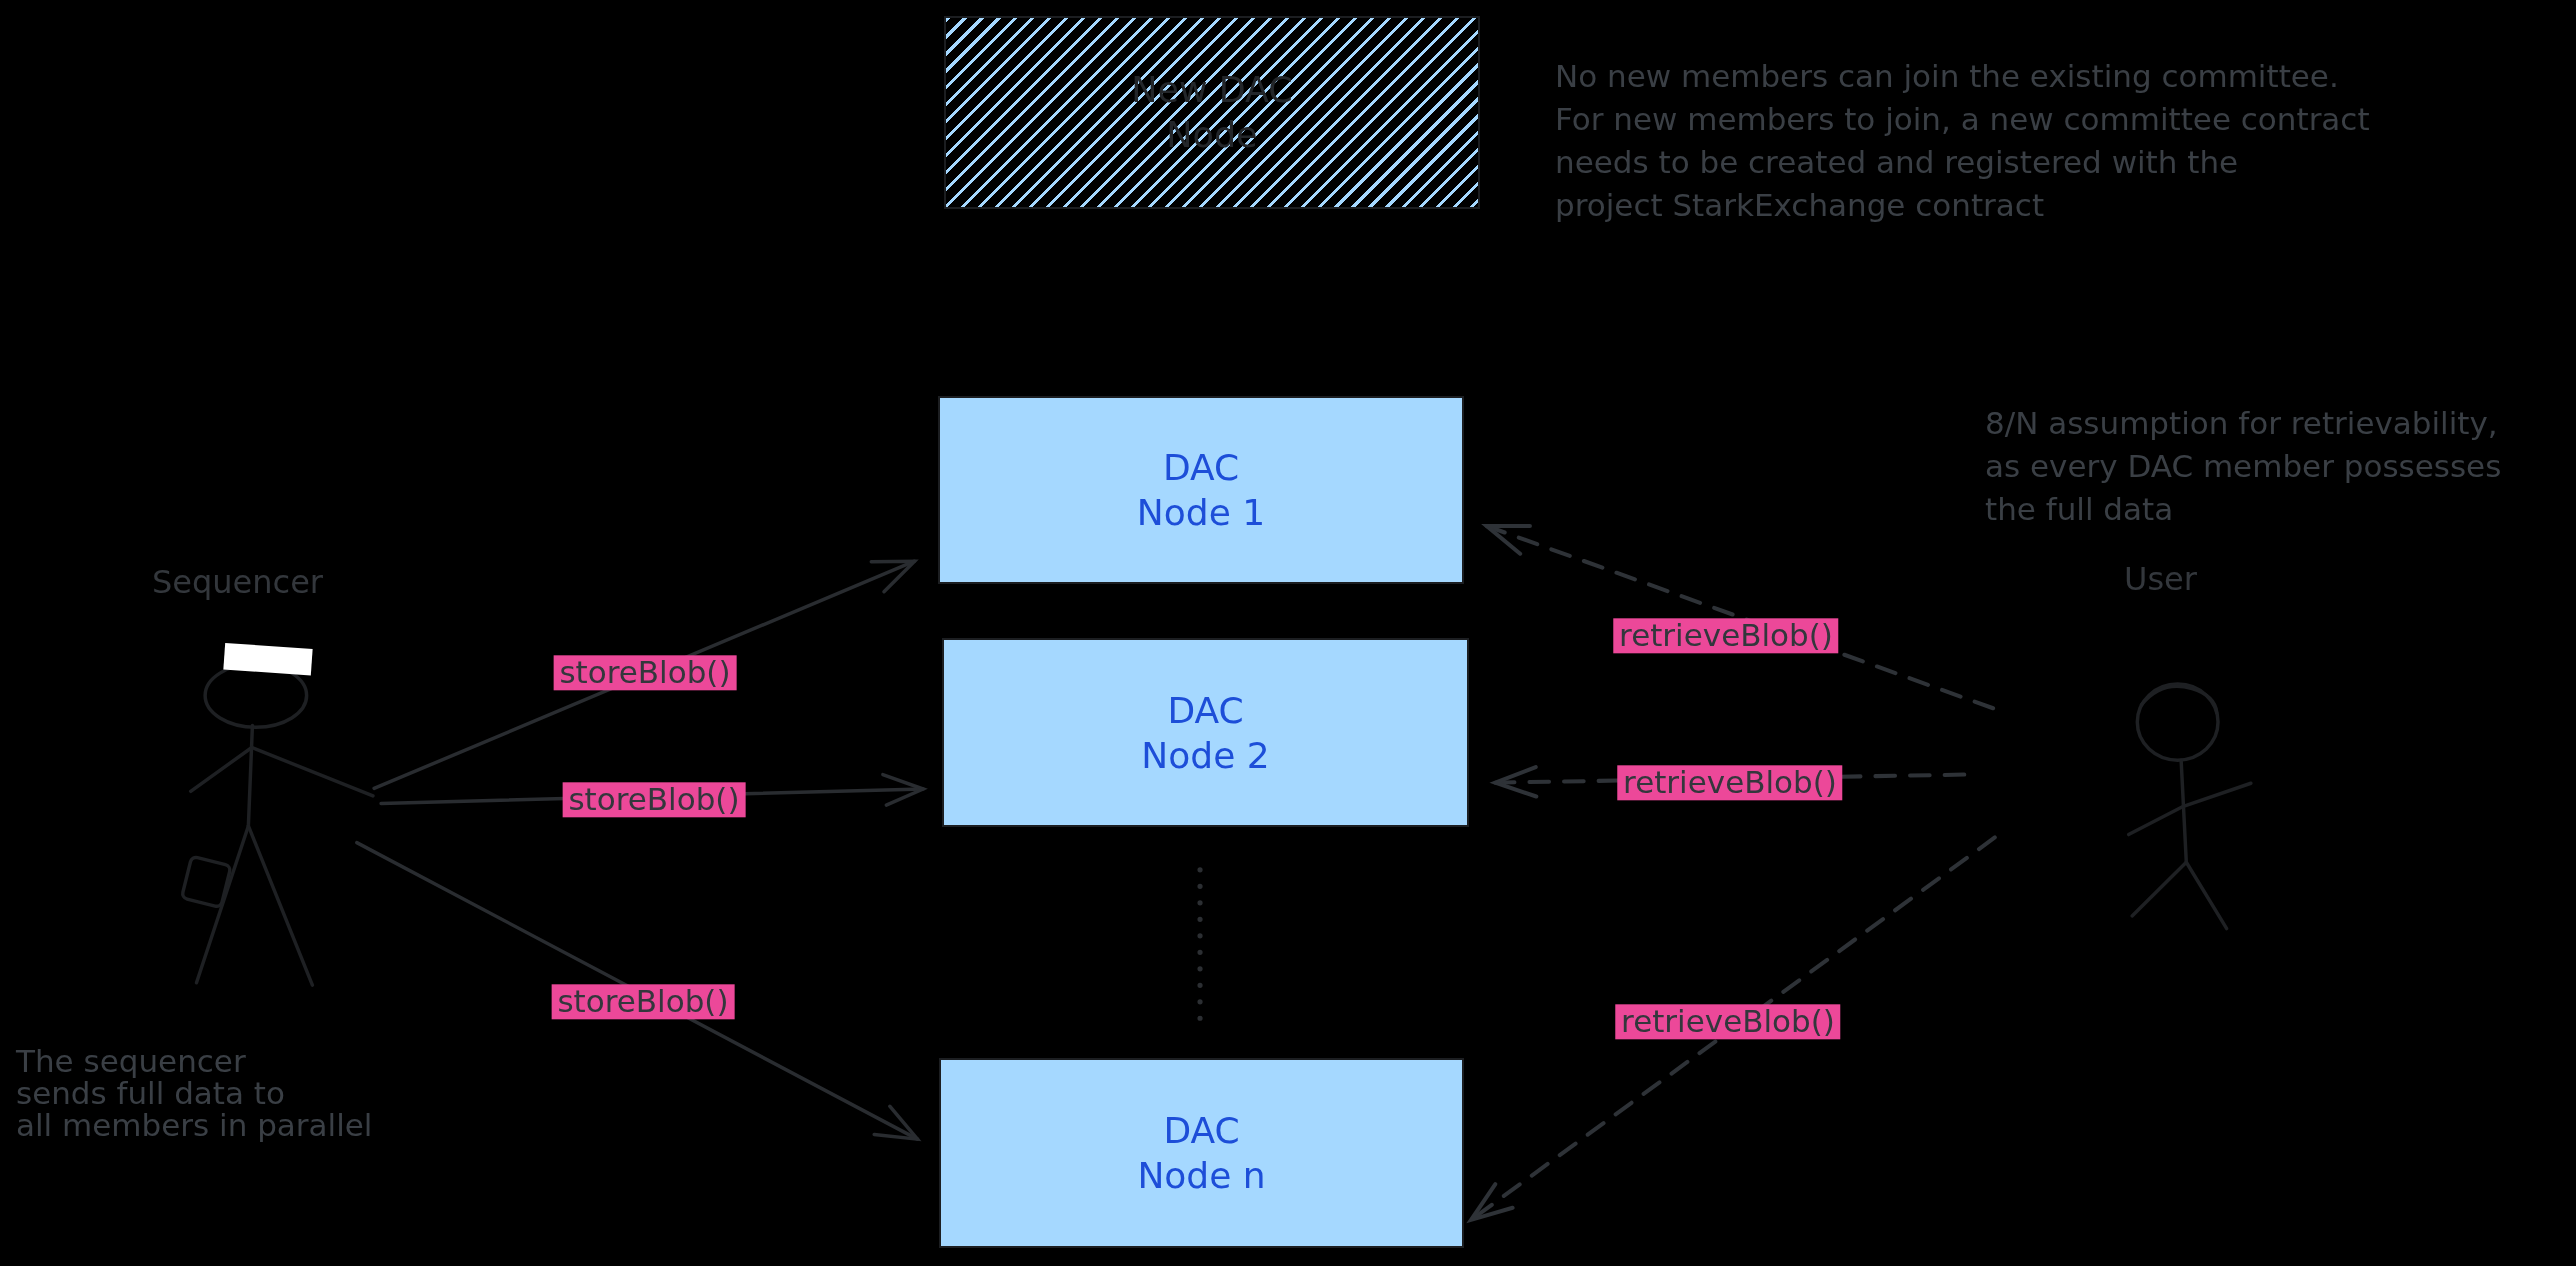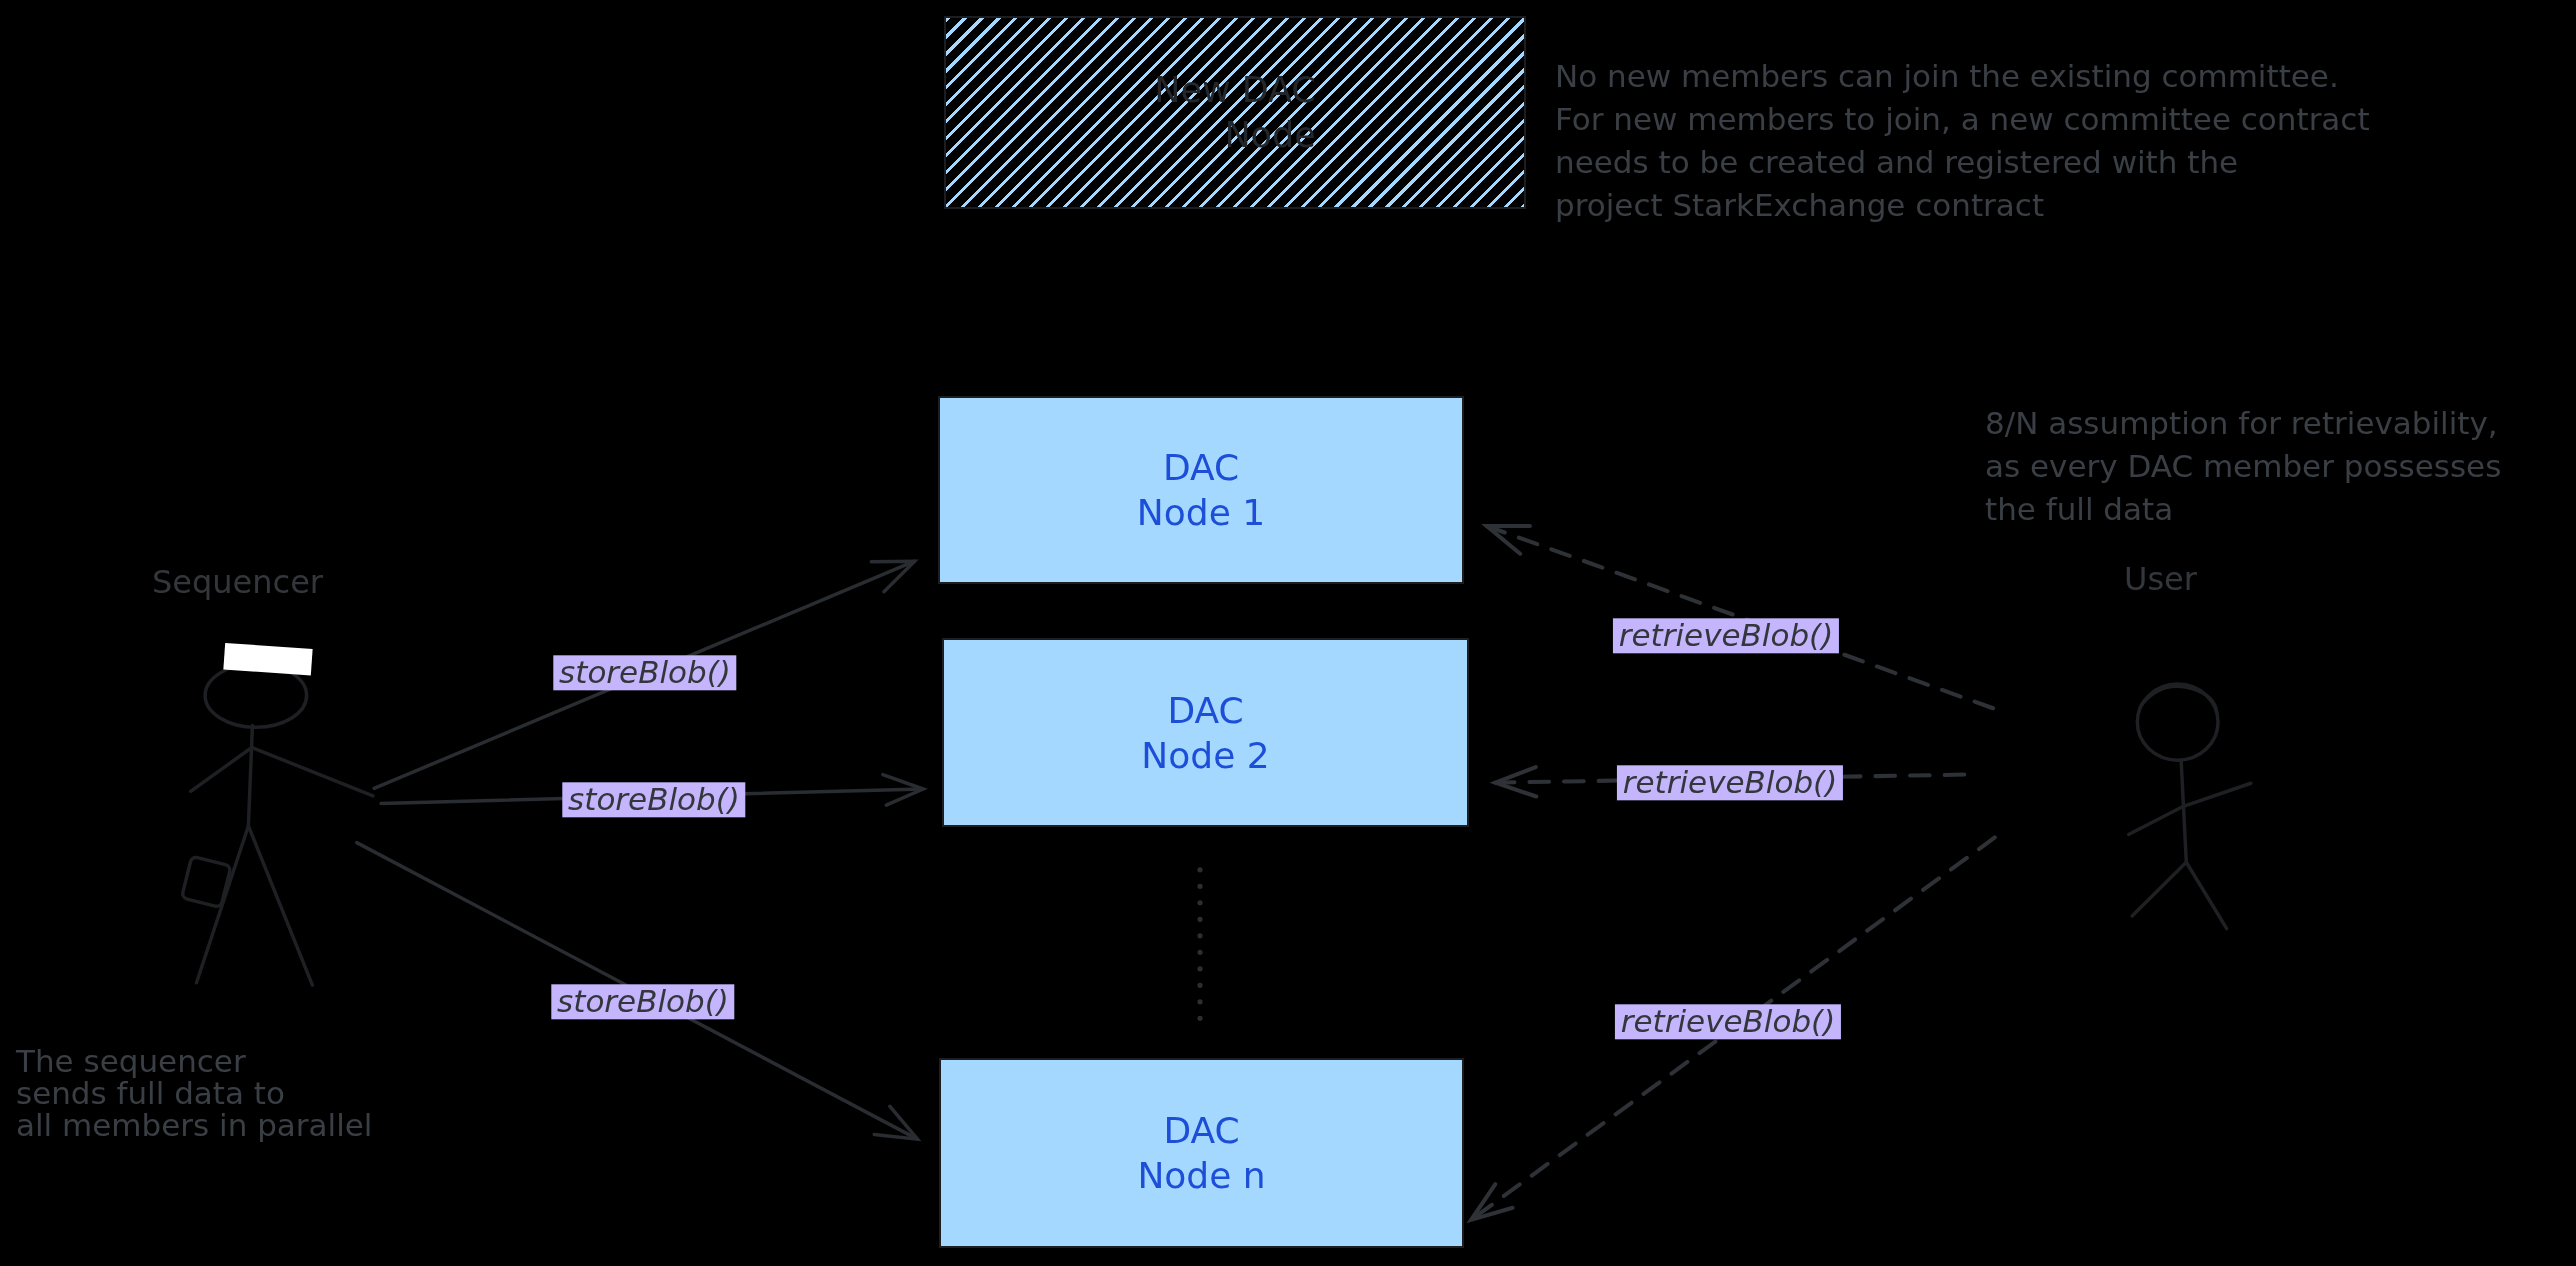--- a/index.html
+++ b/index.html
@@ -19,24 +19,24 @@
     background:#a5d8ff;
     border:2.9px solid #1c1e21;
     display:flex;align-items:center;justify-content:center;text-align:center;
     color:#1d4ed8;
     font-size:36px;line-height:45px;
     white-space:pre-line;
   }
   .hatch-box{
     position:absolute;
     box-sizing:border-box;
-    left:944px;top:16px;width:582px;height:193px;
+    left:944px;top:16px;width:536px;height:193px;
     border:2.9px solid #1c1e21;
     background:repeating-linear-gradient(135deg,#a5d8ff 0,#a5d8ff 2.9px,transparent 2.9px,transparent 12px);
-    display:flex;align-items:center;justify-content:center;text-align:right;
+    display:flex;align-items:center;justify-content:center;text-align:center;
     color:#23262a;
     font-size:35px;line-height:45px;
     white-space:pre-line;
   }
   #node1{left:938px;top:396px;width:526px;height:188px;}
   #node2{left:942px;top:638px;width:527px;height:189px;}
   #noden{left:939px;top:1058px;width:525px;height:190px;}
 
   
   .note{
@@ -55,26 +55,25 @@
     font-size:32px;line-height:35px;
     white-space:nowrap;
   }
   #seq-label{left:152px;top:565px;}
   #user-label{left:2124px;top:562px;}
 
   .edge-label{
     position:absolute;
     transform:translate(-50%,-50%);
     color:#33373c;
-    background:#c4b5fd;
+    background:#ec4899;
     padding:1.2px 5.8px;
     font-size:31px;line-height:33px;
     white-space:nowrap;
     z-index:4;
-    font-style:italic;
   }
   #store1{left:645px;top:673px;}
   #store2{left:654px;top:800px;}
   #store3{left:643px;top:1002px;}
   #retr1{left:1726px;top:636px;}
   #retr2{left:1730px;top:783px;}
   #retr3{left:1728px;top:1022px;}
 
   svg{position:absolute;left:0;top:0;z-index:3;}
   .solid-arrow{stroke:#292c30;stroke-width:6;fill:none;stroke-linecap:round;stroke-linejoin:round;}

